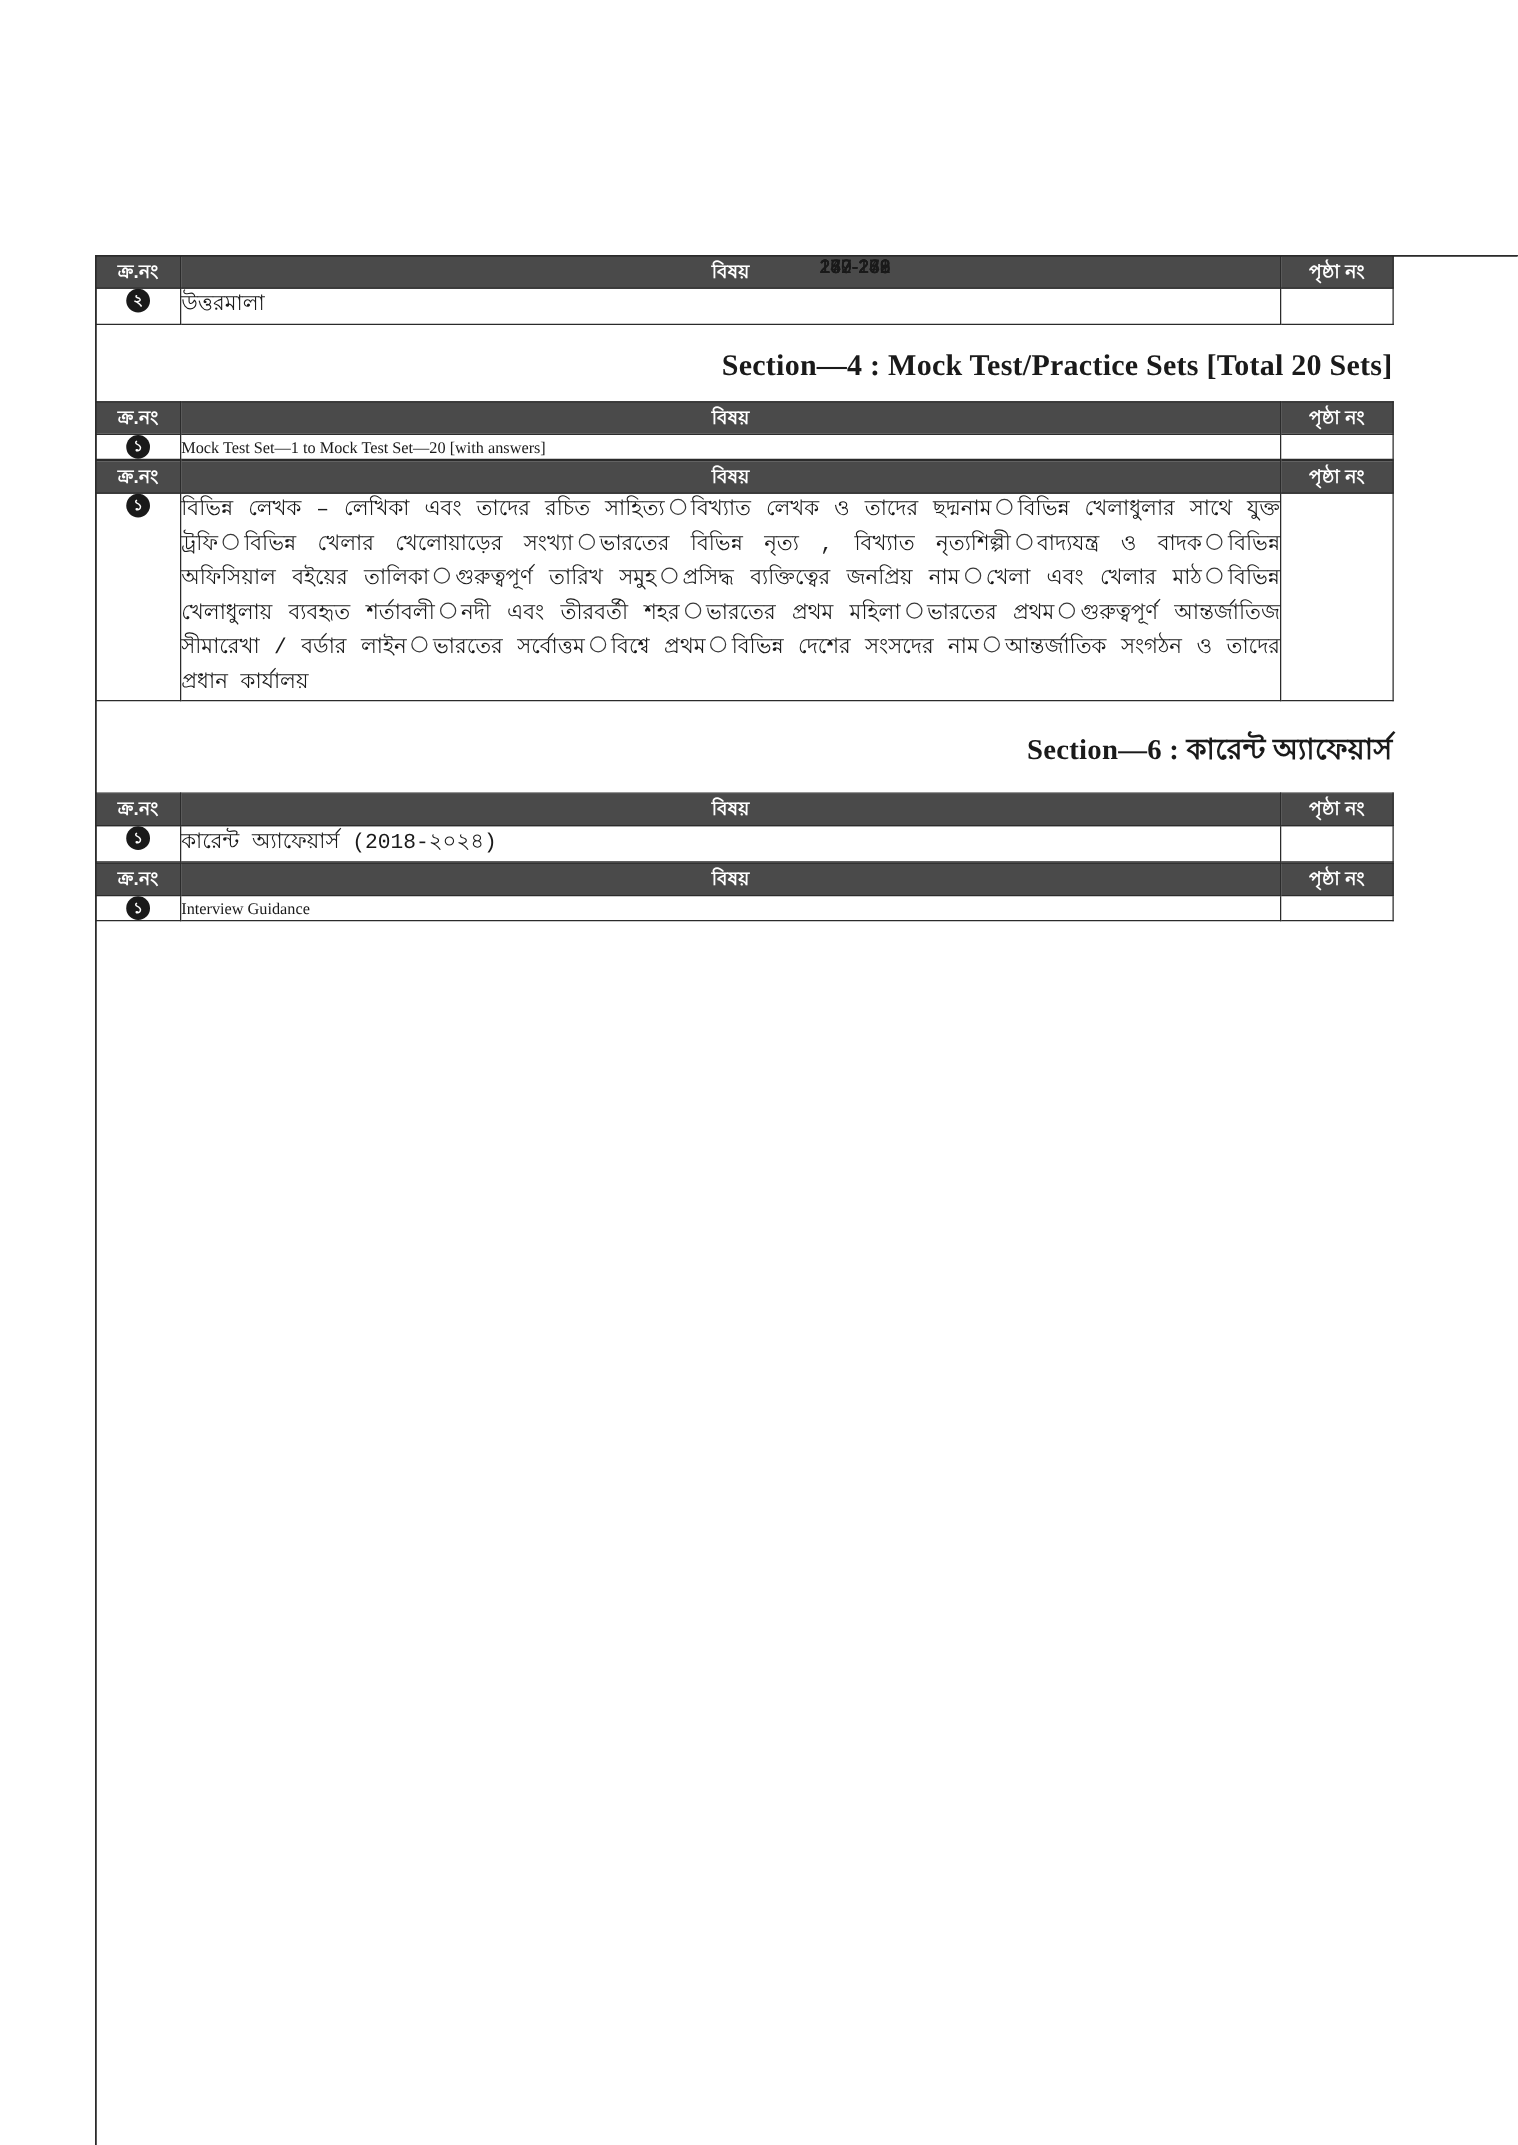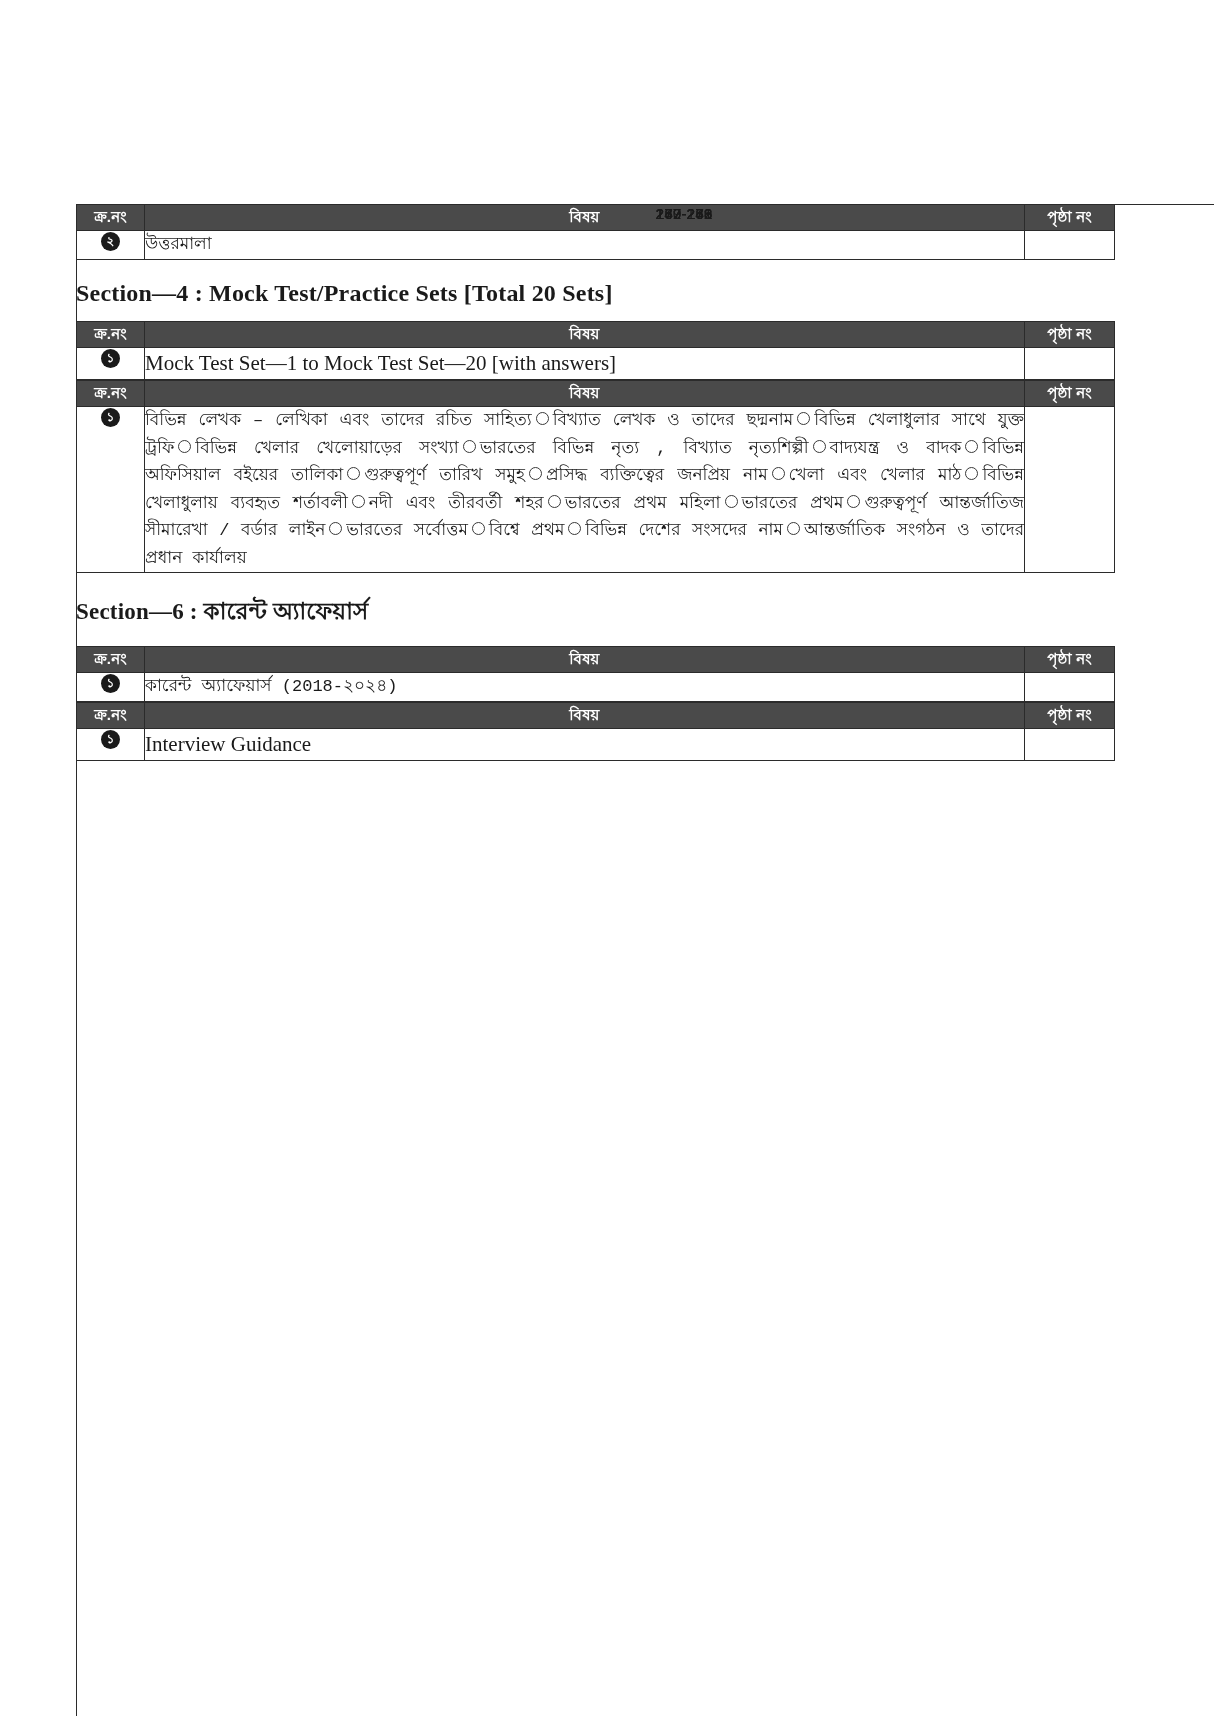--- a/index.html
+++ b/index.html
@@ -68,39 +68,39 @@
     border-radius: 50%;
     background: #1a1a1a;
     color: #ffffff;
     font-family: "Liberation Sans", sans-serif;
     font-size: 12px;
     font-weight: bold;
     text-align: center;
   }
   td.subj {
     padding: 5px 10px 6px 10px;
-    font-size: 21px;
+    font-size: 13px;
     line-height: 1.5;
     text-align: justify;
   }
   td.subj.bn {
     font-size: 17px;
     line-height: 1.62;
     font-family: Liberation Mono, monospace;
   }
   td.page {
     text-align: center;
     font-family: "Liberation Sans", sans-serif;
     font-size: 15.5px;
     padding: 6px 2px 0 2px;
     vertical-align: top;
   }
 
   h2.section {
-    text-align: left;
+    text-align: right;
     font-family: "Liberation Serif", serif;
     font-size: 24px;
     font-weight: bold;
     margin: 20px 0 14px 0;
     letter-spacing: 0.2px;
   }
   h2.section.bn {
     font-size: 23px;
   }
   .bullet-sep {

